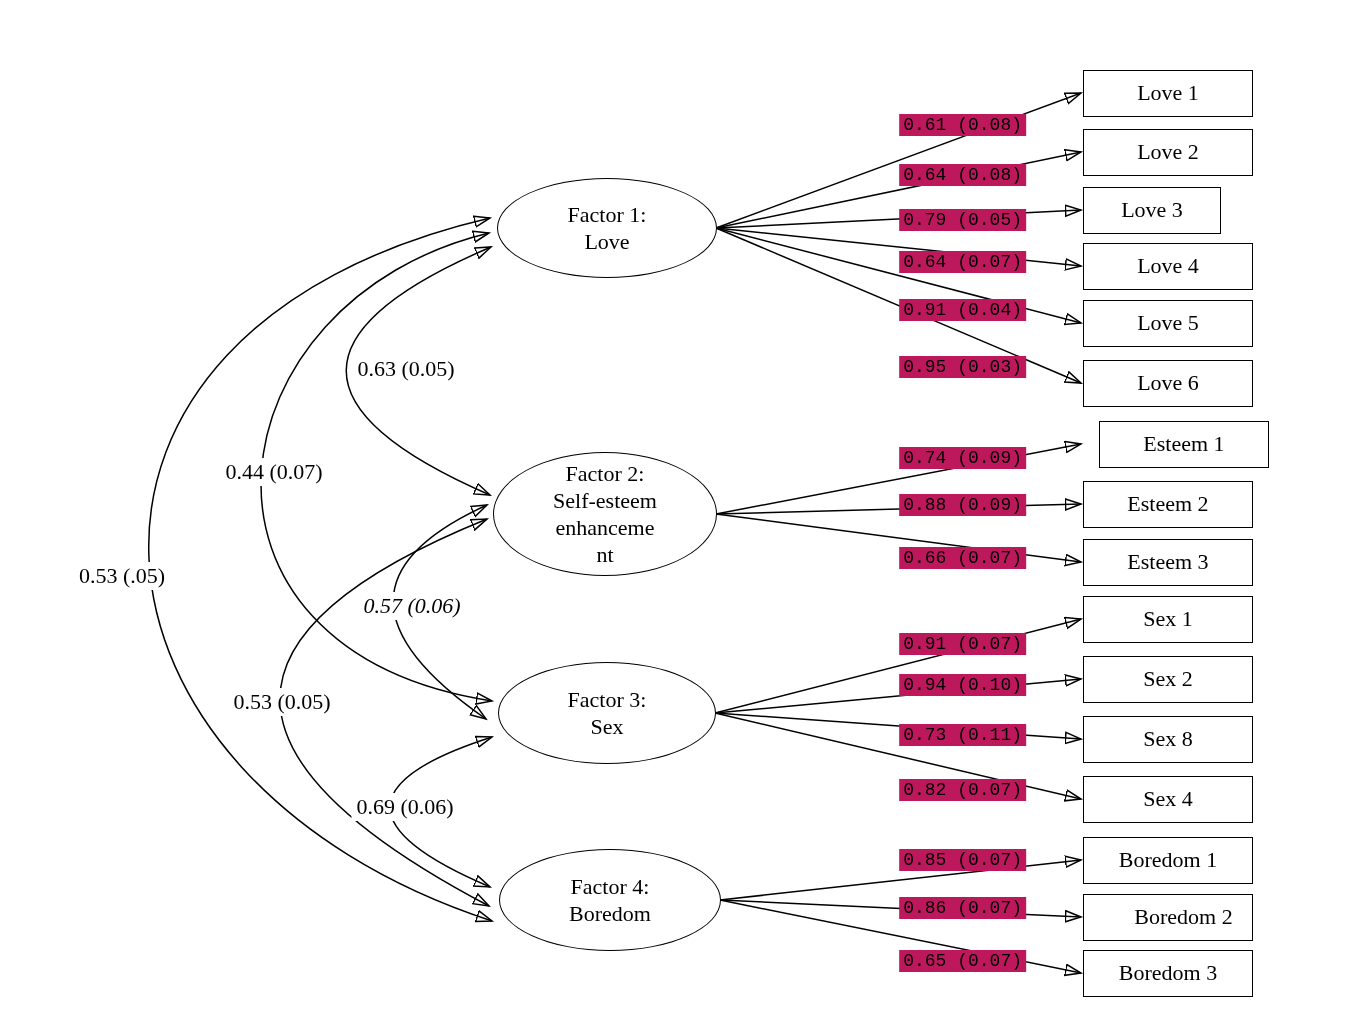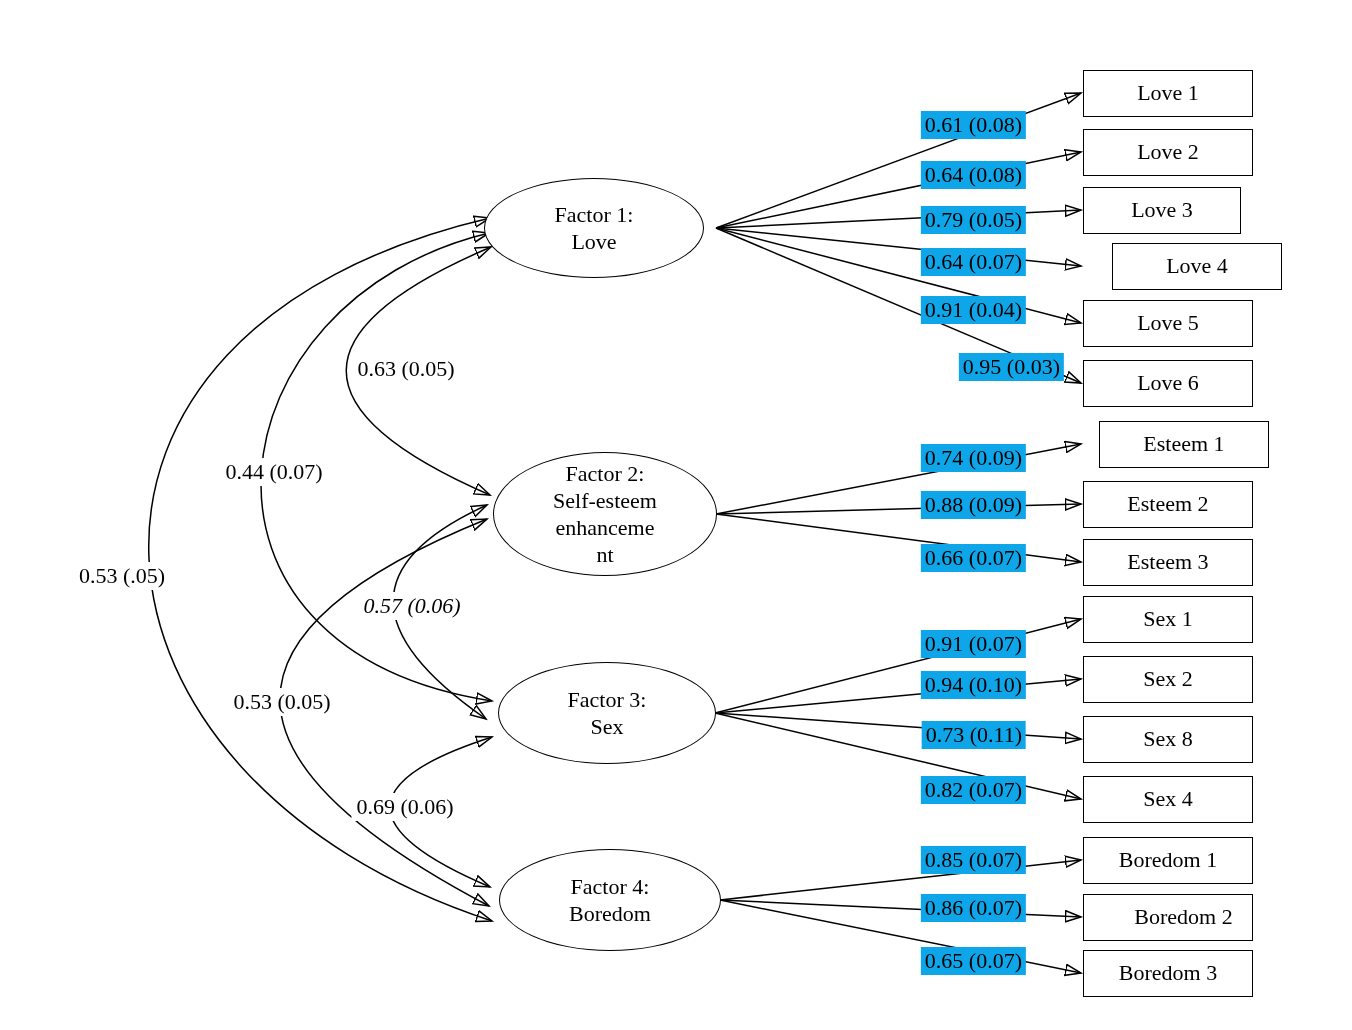--- a/index.html
+++ b/index.html
@@ -13,22 +13,22 @@
     position:absolute;box-sizing:border-box;border:1.6px solid #000;border-radius:50%;
     background:#ffffff;display:flex;flex-direction:column;align-items:center;justify-content:center;
     text-align:center;font-size:22px;line-height:27px;
   }
   .factor span{display:block;}
   .box{
     position:absolute;box-sizing:border-box;border:1.8px solid #000;background:#ffffff;
     display:flex;align-items:center;justify-content:center;font-size:22px;
   }
   .loading{
-    position:absolute;transform:translate(-100%,-50%);background:#0ea5e9;
-    padding:1px 4px;font-size:22px;white-space:nowrap;
+    position:absolute;transform:translate(-100%,-50%);background:#be185d;
+    padding:1px 4px;font-size:18px;white-space:nowrap;font-family:Liberation Mono, monospace;
   }
   .corr{
     position:absolute;transform:translate(-50%,-50%);background:#ffffff;
     padding:1px 5px;font-size:22px;white-space:nowrap;
   }
 </style>
 </head>
 <body>
 
 <div id="stage" style="width: 1352px; height: 1030px;">
@@ -68,50 +68,50 @@
   <div class="corr" style="left: 122px; top: 576px;">0.53 (.05)</div>
   <div class="corr" style="left: 412px; top: 606px; font-style: italic;">0.57 (0.06)</div>
   <div class="corr" style="left: 282px; top: 702px;">0.53 (0.05)</div>
   <div class="corr" style="left: 405px; top: 807px;">0.69 (0.06)</div>
 
   <div class="loading" style="left: 1026px; top: 125px;">0.61 (0.08)</div>
   <div class="loading" style="left: 1026px; top: 175px;">0.64 (0.08)</div>
   <div class="loading" style="left: 1026px; top: 220px;">0.79 (0.05)</div>
   <div class="loading" style="left: 1026px; top: 262px;">0.64 (0.07)</div>
   <div class="loading" style="left: 1026px; top: 310px;">0.91 (0.04)</div>
-  <div class="loading" style="left: 1026px; top: 367px; margin-left: 38px;">0.95 (0.03)</div>
+  <div class="loading" style="left: 1026px; top: 367px;">0.95 (0.03)</div>
   <div class="loading" style="left: 1026px; top: 458px;">0.74 (0.09)</div>
   <div class="loading" style="left: 1026px; top: 505px;">0.88 (0.09)</div>
   <div class="loading" style="left: 1026px; top: 558px;">0.66 (0.07)</div>
   <div class="loading" style="left: 1026px; top: 644px;">0.91 (0.07)</div>
   <div class="loading" style="left: 1026px; top: 685px;">0.94 (0.10)</div>
   <div class="loading" style="left: 1026px; top: 735px;">0.73 (0.11)</div>
   <div class="loading" style="left: 1026px; top: 790px;">0.82 (0.07)</div>
   <div class="loading" style="left: 1026px; top: 860px;">0.85 (0.07)</div>
   <div class="loading" style="left: 1026px; top: 908px;">0.86 (0.07)</div>
   <div class="loading" style="left: 1026px; top: 961px;">0.65 (0.07)</div>
 
   <div class="box" style="left: 1083px; top: 69.5px; width: 170px; height: 47px;">Love 1</div>
   <div class="box" style="left: 1083px; top: 128.5px; width: 170px; height: 47px;">Love 2</div>
-  <div class="box" style="left: 1083px; top: 186.5px; width: 158px; height: 47px;">Love 3</div>
-  <div class="box" style="left: 1083px; top: 242.5px; width: 170px; height: 47px; margin-left: 29px;">Love 4</div>
+  <div class="box" style="left: 1083px; top: 186.5px; width: 138px; height: 47px;">Love 3</div>
+  <div class="box" style="left: 1083px; top: 242.5px; width: 170px; height: 47px;">Love 4</div>
   <div class="box" style="left: 1083px; top: 299.5px; width: 170px; height: 47px;">Love 5</div>
   <div class="box" style="left: 1083px; top: 359.5px; width: 170px; height: 47px;">Love 6</div>
   <div class="box" style="left: 1083px; top: 420.5px; width: 170px; height: 47px; margin-left: 16px;">Esteem 1</div>
   <div class="box" style="left: 1083px; top: 480.5px; width: 170px; height: 47px;">Esteem 2</div>
   <div class="box" style="left: 1083px; top: 538.5px; width: 170px; height: 47px;">Esteem 3</div>
   <div class="box" style="left: 1083px; top: 595.5px; width: 170px; height: 47px;">Sex 1</div>
   <div class="box" style="left: 1083px; top: 655.5px; width: 170px; height: 47px;">Sex 2</div>
   <div class="box" style="left: 1083px; top: 715.5px; width: 170px; height: 47px;">Sex 8</div>
   <div class="box" style="left: 1083px; top: 775.5px; width: 170px; height: 47px;">Sex 4</div>
   <div class="box" style="left: 1083px; top: 836.5px; width: 170px; height: 47px;">Boredom 1</div>
   <div class="box" style="left: 1083px; top: 893.5px; width: 170px; height: 47px; padding-left: 31px;">Boredom 2</div>
   <div class="box" style="left: 1083px; top: 949.5px; width: 170px; height: 47px;">Boredom 3</div>
 
-  <div class="factor" style="left: 484px; top: 178px; width: 220px; height: 100px;">
+  <div class="factor" style="left: 497px; top: 178px; width: 220px; height: 100px;">
     <span>Factor 1:</span>
     <span>Love</span>
     <span></span>
     <span></span>
   </div>
   <div class="factor" style="left: 493px; top: 452px; width: 224px; height: 124px;">
     <span>Factor 2:</span>
     <span>Self-esteem</span>
     <span>enhanceme</span>
     <span>nt</span>

